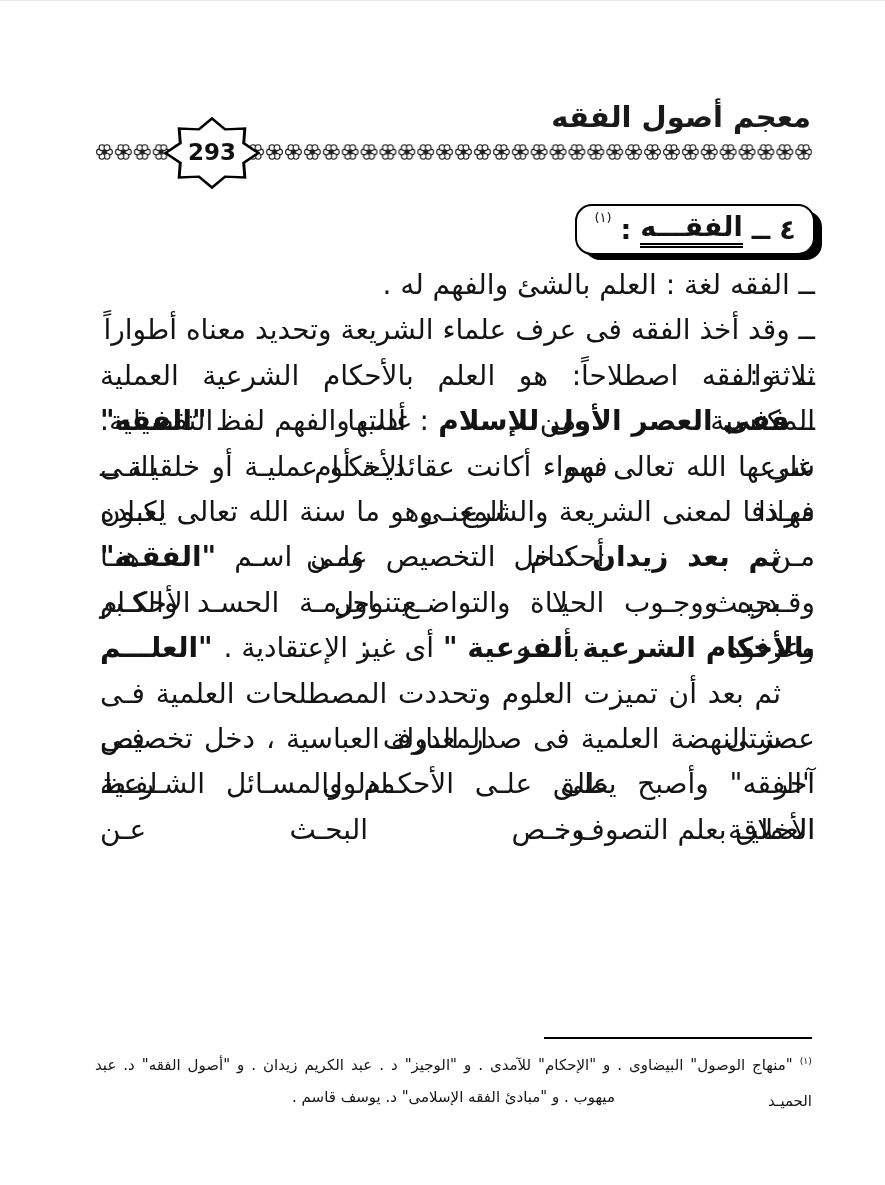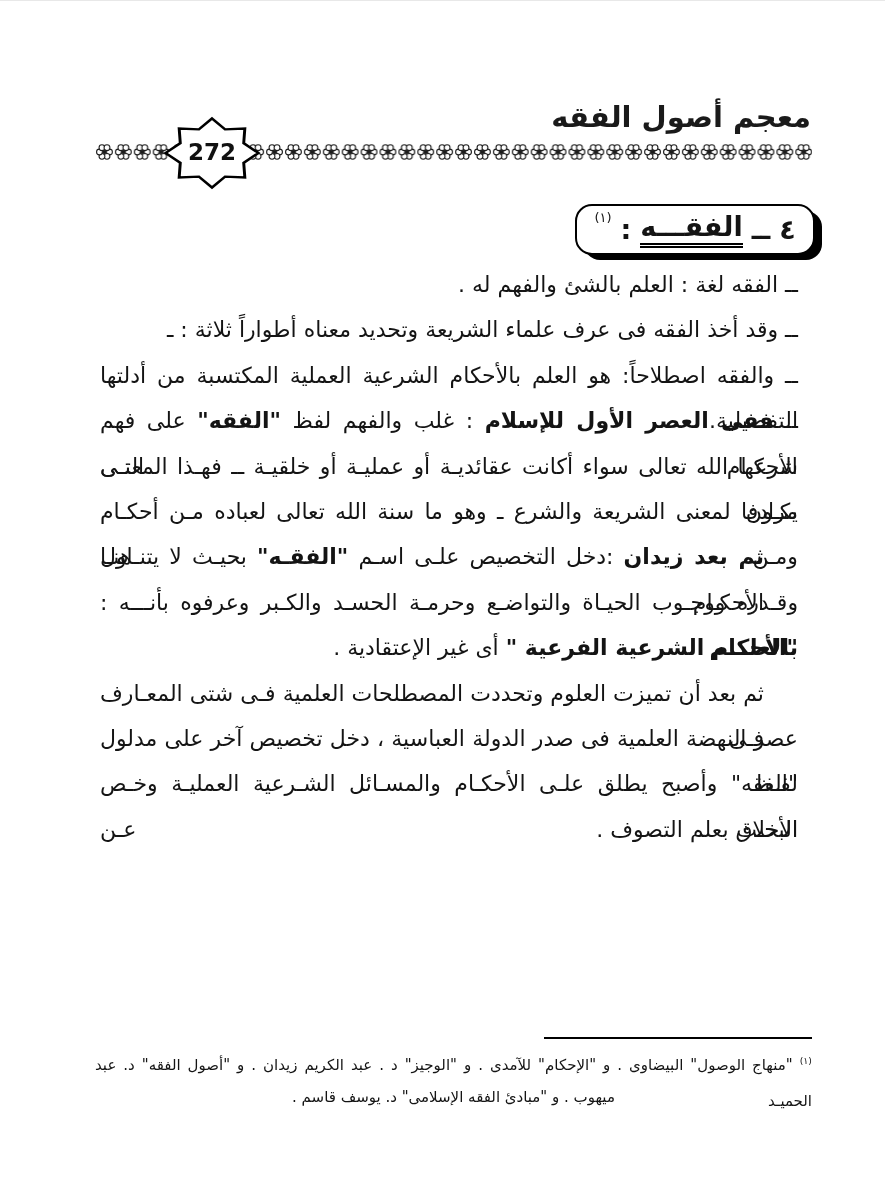--- a/index.html
+++ b/index.html
@@ -49,22 +49,22 @@
     gap:9px;
     font-size:27px; font-weight:bold;
   }
   .heading-box .u {
     border-bottom:5px double #000;
     padding-bottom:1px;
   }
   .heading-box sup { font-size:13px; font-weight:normal; align-self:flex-start; margin-top:4px; }
   
   .body-text {
-    position:absolute; top:261px; right:87px; left:100px;
-    font-size:22px;
+    position:absolute; top:261px; right:70px; left:100px;
+    font-size:28px;
   }
   .body-text .line {
     height:45.4px; line-height:45.4px;
     white-space:normal;
     overflow:visible;
   }
   .line.right  { text-align:right; }
   .line.full   { text-align:justify; text-align-last:justify; }
   .line.center { text-align:center; }
   .line.indent { padding-right:34px; }
@@ -103,21 +103,21 @@
           </g>
         </pattern>
       </defs>
       <rect width="717" height="20" fill="url(#fl)"></rect>
     </svg>
 
     <div class="page-number-star">
       <svg viewBox="-55 -55 110 110" width="102" height="76" preserveAspectRatio="none" aria-hidden="true">
         <polygon fill="#ffffff" stroke="#000000" stroke-width="3.2" points="0,-50 14.2,-34.2 35.4,-35.4 34.2,-14.2 50,0 34.2,14.2 35.4,35.4 14.2,34.2 0,50 -14.2,34.2 -35.4,35.4 -34.2,14.2 -50,0 -34.2,-14.2 -35.4,-35.4 -14.2,-34.2"></polygon>
       </svg>
-      <div class="star-number">272</div>
+      <div class="star-number">293</div>
     </div>
   </div>
 
   <div class="heading-box">
     <span>٤</span>
     <span>ــ</span>
     <span class="u">الفقـــه</span>
     <span>:</span>
     <sup>(١)</sup>
   </div>

